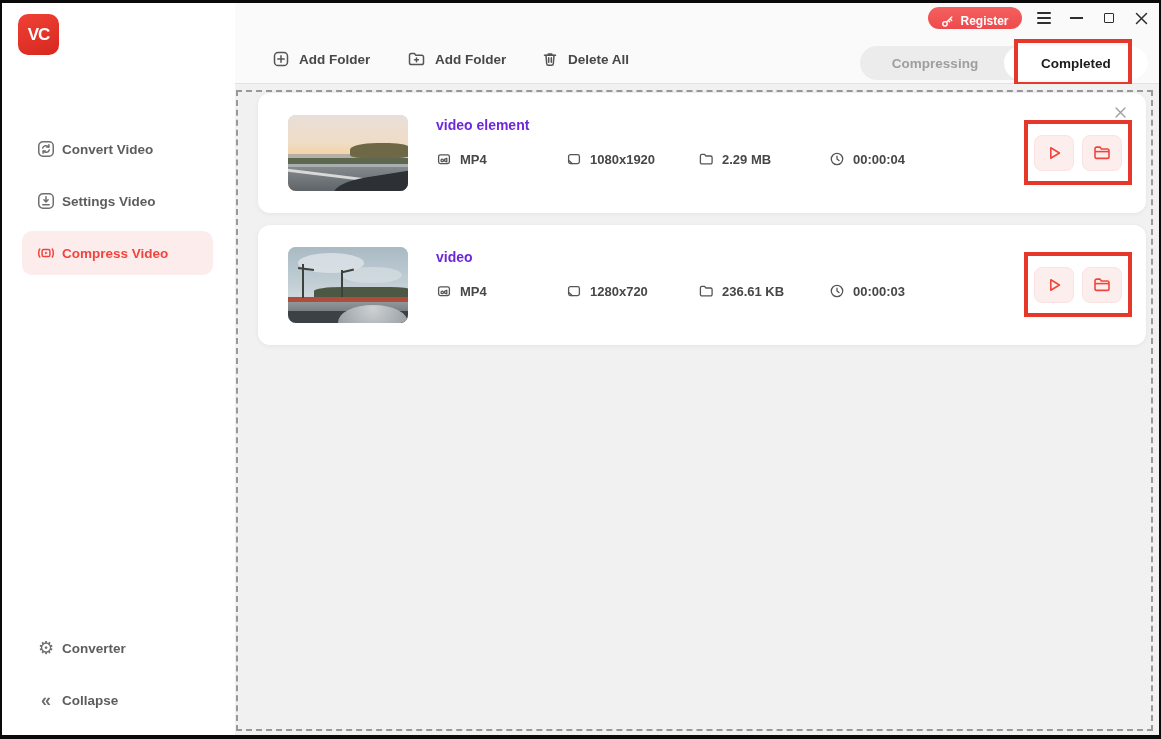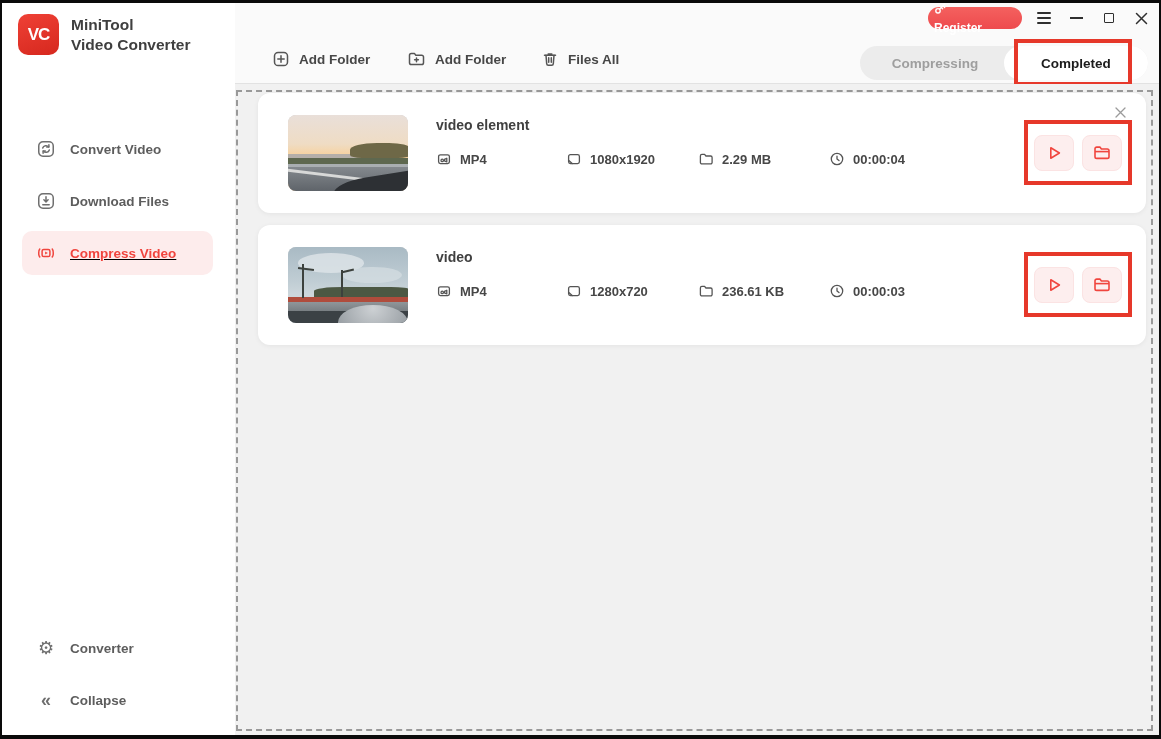--- a/index.html
+++ b/index.html
@@ -10,33 +10,33 @@
     overflow:hidden;
   }
   
   .sidebar{position:absolute;left:0;top:0;width:233px;height:100%;background:#ffffff;}
   .brand{position:absolute;left:16px;top:11px;display:flex;align-items:center;gap:12px;}
   .logo{width:41px;height:41px;border-radius:10px;background:linear-gradient(160deg,#ef4136,#d6281e);
         display:flex;align-items:center;justify-content:center;color:#fff;font-weight:bold;
         font-size:17px;letter-spacing:-1px;}
   .brand-text{font-size:15.5px;font-weight:bold;color:#3f3f3f;line-height:20px;}
   .nav-item{position:absolute;left:20px;width:191px;height:44px;border-radius:10px;
-    display:flex;align-items:center;gap:14px;padding-left:14px;cursor:pointer;}
+    display:flex;align-items:center;gap:6px;padding-left:14px;cursor:pointer;}
   .nav-item .lbl{font-size:13.5px;font-weight:bold;color:#5d5d5d;}
-  .nav-item.active{background:#fdecec;text-decoration:underline;}
+  .nav-item.active{background:#fdecec;}
   .nav-item.active .lbl{color:#f0453e;}
   .ni-1{top:124px}.ni-2{top:176px}.ni-3{top:228px}.ni-4{top:280px}.ni-5{top:332px}
   .nf-1{top:623px}.nf-2{top:675px}
   .glyph{font-size:18px;color:#6f6f6f;line-height:1;width:20px;text-align:center;}
   
   .topbar{position:absolute;left:233px;top:0;right:0;height:81px;background:#fafafa;
           border-bottom:1px solid #e2e2e2;}
   .register{position:absolute;left:693px;top:4px;width:94px;height:22px;border-radius:11px;
-    background:linear-gradient(180deg,#f4615f,#ee4a4d);border:none;display:flex;align-items:flex-start;
-    justify-content:center;gap:6px;color:#fff;font-size:12px;font-weight:bold;cursor:pointer;flex-direction:column;}
+    background:linear-gradient(180deg,#f4615f,#ee4a4d);border:none;display:flex;align-items:flex-end;
+    justify-content:center;gap:6px;color:#fff;font-size:12px;font-weight:bold;cursor:pointer;}
   .winbtn{position:absolute;top:5px;width:22px;height:20px;display:flex;align-items:center;
     justify-content:center;cursor:pointer;background:none;border:none;padding:0;}
   .menu-bars{display:flex;flex-direction:column;gap:3px;}
   .menu-bars i{display:block;width:14px;height:2px;background:#2f2f2f;border-radius:1px;}
   .min-line{width:13px;height:2px;background:#2f2f2f;}
   .max-box{width:10px;height:10px;border:1.6px solid #2f2f2f;border-radius:1px;}
   
   .tool-btn{position:absolute;top:47px;display:flex;align-items:center;gap:9px;background:none;
     border:none;padding:0;cursor:pointer;font-size:13.5px;font-weight:bold;color:#474747;}
   .tb-1{left:37px}.tb-2{left:172px}.tb-3{left:306px}
@@ -50,21 +50,21 @@
   
   .content{position:absolute;left:233px;top:81px;right:0;bottom:0;background:#f1f1f1;}
   .dashed-annotation{position:absolute;left:1px;top:6px;right:6px;bottom:4px;
     border:2px dashed #999;pointer-events:none;}
   .card{position:absolute;left:23px;width:888px;height:120px;background:#fff;border-radius:12px;
     box-shadow:0 1px 5px rgba(0,0,0,0.06);}
   .card-1{top:9px}.card-2{top:141px}
   .thumb{position:absolute;left:30px;top:22px;width:120px;height:76px;border-radius:8px;
     overflow:hidden;background:#ccc;}
   .thumb div{position:absolute;}
-  .file-title{position:absolute;left:178px;top:24px;font-size:14px;font-weight:bold;color:#404040;}
+  .file-title{position:absolute;left:178px;top:24px;font-size:14px;font-weight:bold;color:#6d28d9;}
   .meta{position:absolute;top:58px;display:flex;align-items:center;gap:8px;
     font-size:13px;font-weight:bold;color:#474747;}
   .m-1{left:178px}.m-2{left:308px}.m-3{left:440px}.m-4{left:571px}
   .card-close{position:absolute;right:14px;top:10px;width:18px;height:18px;border:none;
     background:none;cursor:pointer;padding:0;}
   .act-btn{position:absolute;top:42px;width:40px;height:36px;border-radius:8px;background:#fdeeee;
     border:1px solid #fbe3e3;display:flex;align-items:center;justify-content:center;cursor:pointer;}
   .act-play{left:776px}.act-folder{left:824px}
   .red-annotation{position:absolute;border:4px solid #e6382a;pointer-events:none;}
   .ra-tab{left:779px;top:36px;width:118px;height:47px;}
@@ -101,24 +101,20 @@
 </head>
 <body>
 
 <div class="window">
 
   <aside class="sidebar">
     <div class="brand">
       <div class="logo">
         <span>VC</span>
       </div>
-      <div class="brand-text">
-        <div>MiniTool</div>
-        <div>Video Converter</div>
-      </div>
     </div>
 
     <div class="nav-item ni-1">
       <span>
         <svg width="20" height="20" viewBox="0 0 20 20" fill="none" stroke="#6f6f6f" stroke-width="1.5" stroke-linecap="round" stroke-linejoin="round">
           <rect x="2.75" y="2.75" width="14.5" height="14.5" rx="4.2"></rect>
           <path d="M6.7 9.1a3.5 3.5 0 0 1 6-1.2"></path>
             <path d="M12.9 5.8v2.2h-2.2"></path>
           <path d="M13.3 10.9a3.5 3.5 0 0 1-6 1.2"></path>
             <path d="M7.1 14.2V12h2.2"></path>
@@ -127,21 +123,21 @@
       <span class="lbl">Convert Video</span>
     </div>
 
     <div class="nav-item ni-2">
       <span>
         <svg width="20" height="20" viewBox="0 0 20 20" fill="none" stroke="#6f6f6f" stroke-width="1.5" stroke-linecap="round" stroke-linejoin="round">
           <rect x="2.75" y="2.75" width="14.5" height="14.5" rx="4.2"></rect>
           <path d="M10 5.8v4.9M7.9 8.8l2.1 2.1 2.1-2.1M6.8 13.8h6.4"></path>
         </svg>
       </span>
-      <span class="lbl">Download Files</span>
+      <span class="lbl">Settings Video</span>
     </div>
 
     <div class="nav-item ni-3 active">
       <span>
         <svg width="20" height="20" viewBox="0 0 20 20" fill="none" stroke="#f0453e" stroke-width="1.5" stroke-linecap="round" stroke-linejoin="round">
           <path d="M3.7 6.1c-1.3 1.2-1.3 6.6 0 7.8"></path>
           <path d="M16.3 6.1c1.3 1.2 1.3 6.6 0 7.8"></path>
           <rect x="6.1" y="6.4" width="7.8" height="7.2" rx="1.6"></rect>
           <path d="M9.1 8.5l2.8 1.5-2.8 1.5z" fill="#f0453e" stroke="none"></path>
         </svg>
@@ -215,21 +211,21 @@
     </button>
 
     <button class="tool-btn tb-3">
       <span>
         <svg width="18" height="18" viewBox="0 0 18 18" fill="none" stroke="#555" stroke-width="1.5" stroke-linecap="round" stroke-linejoin="round">
           <path d="M3.5 5.2h11M7.2 5.2V3.9h3.6v1.3"></path>
           <path d="M5 5.2l.7 8.6a1.6 1.6 0 0 0 1.6 1.5h3.4a1.6 1.6 0 0 0 1.6-1.5l.7-8.6"></path>
           <path d="M7.7 7.7v4.6M10.3 7.7v4.6"></path>
         </svg>
       </span>
-      <span>Files All</span>
+      <span>Delete All</span>
     </button>
 
     <div class="tab-pill">
       <div class="tab tab-compressing">
         <span>Compressing</span>
       </div>
       <div class="tab tab-completed">
         <span>Completed</span>
       </div>
     </div>

